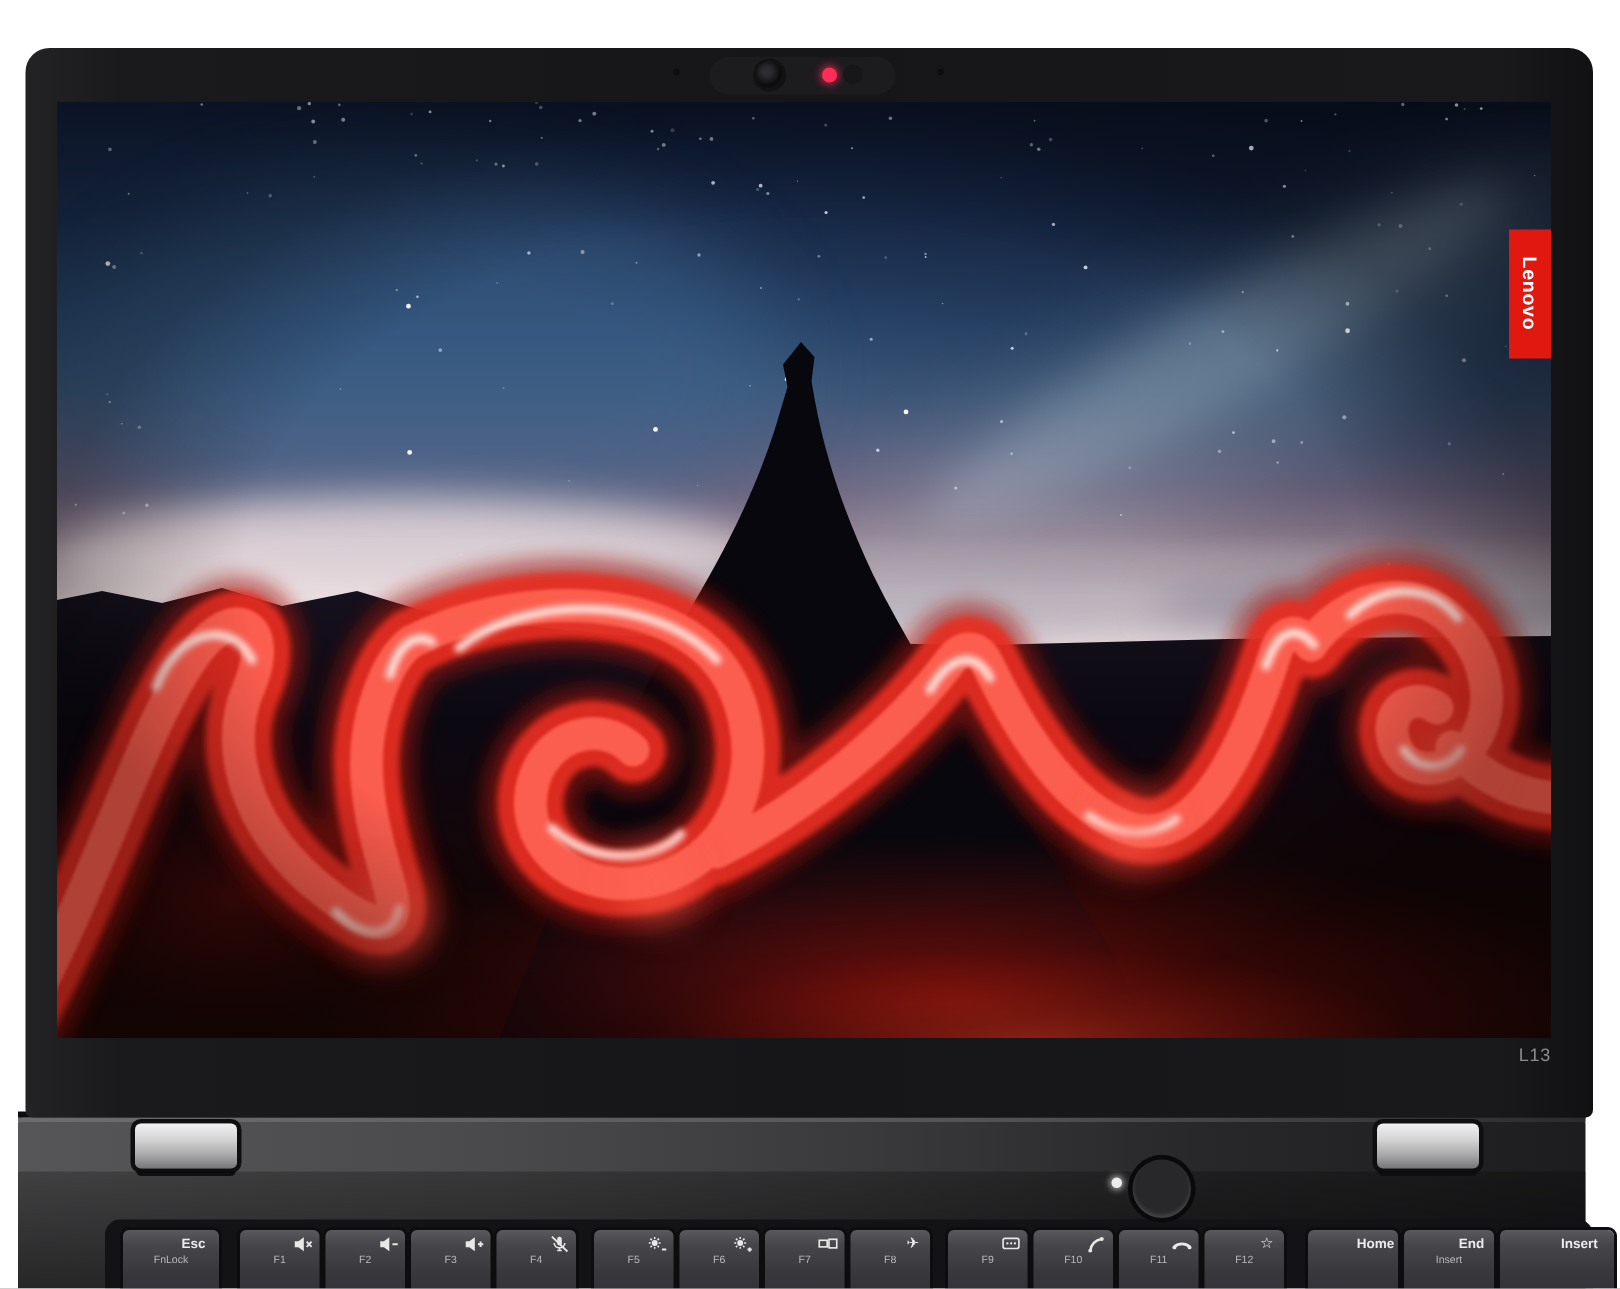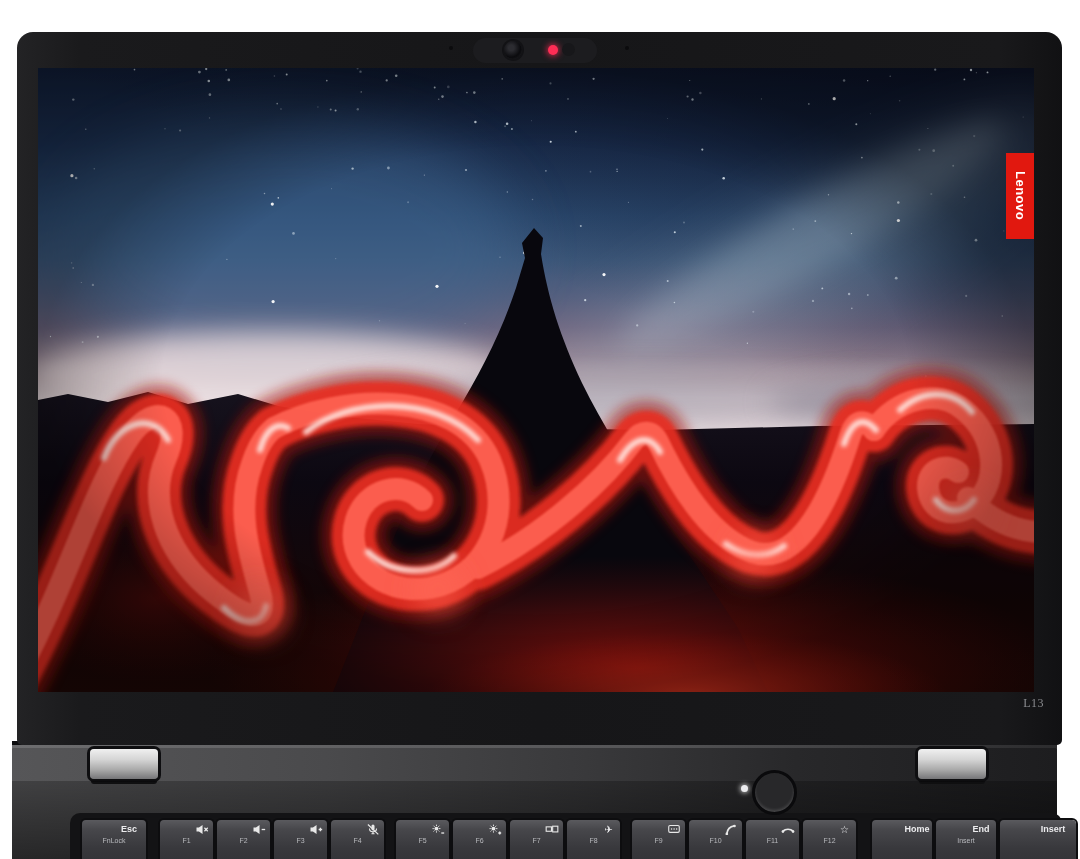--- a/index.html
+++ b/index.html
@@ -22,21 +22,21 @@
           background:#1c1c1f;}
   .cam-lens{position:absolute;left:487px;top:9px;width:18px;height:18px;border-radius:50%;
           background:radial-gradient(circle at 40% 38%,#2c2c31 0 18%,#0b0b0e 60%,#1f1f23 100%);
           box-shadow:0 0 0 2px #121215;}
   .cam-led{position:absolute;left:531px;top:13px;width:10px;height:10px;border-radius:50%;
           background:#ff2d55;box-shadow:0 0 6px 1px rgba(255,45,85,.8);}
   .cam-sensor{position:absolute;left:545px;top:11px;width:13px;height:13px;border-radius:50%;background:#17171a;}
   .mic-dot{position:absolute;top:14px;width:4px;height:4px;border-radius:50%;background:#0b0b0d;}
   .mic-dot.left{left:432px;} .mic-dot.right{left:608px;}
 
-  .model-label{position:absolute;right:18px;top:664px;color:#8b8c90;font-size:12px;letter-spacing:.5px;font-family:Liberation Serif, serif;}
+  .model-label{position:absolute;right:28px;top:664px;color:#8b8c90;font-size:12px;letter-spacing:.5px;}
 
   
   .base{position:absolute;left:12px;top:745px;width:1045px;height:114px;border-radius:4px 4px 0 0;
         background:linear-gradient(90deg,#565658 0,#4a4a4c 30%,#39393b 55%,#28282a 75%,#1d1d1f 100%);}
   .base::before{content:"";position:absolute;left:0;top:0;width:100%;height:3px;
         background:linear-gradient(90deg,#6d6d6f,#555557 60%,#2c2c2e);}
   .base::after{content:"";position:absolute;left:0;top:36px;width:100%;height:78px;
         background:linear-gradient(180deg,rgba(0,0,0,.25),rgba(0,0,0,.55));}
   .lid-shadow{position:absolute;left:12px;top:741px;width:1045px;height:5px;background:#0c0c0e;}
 

